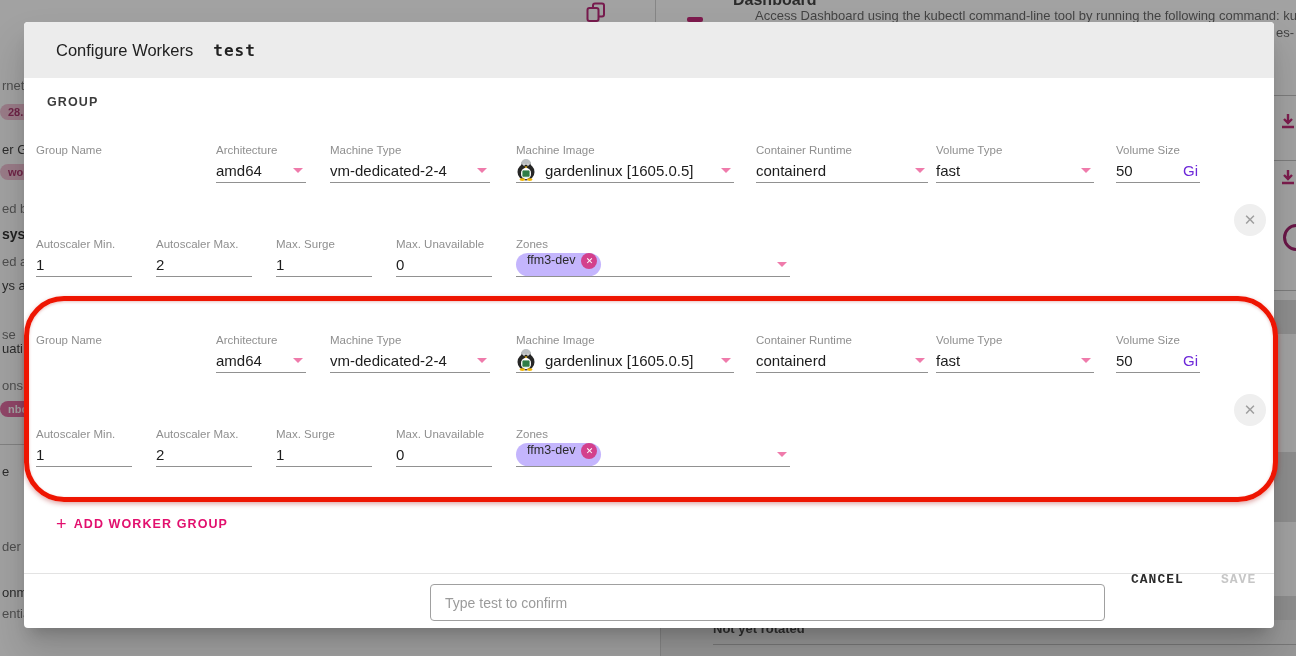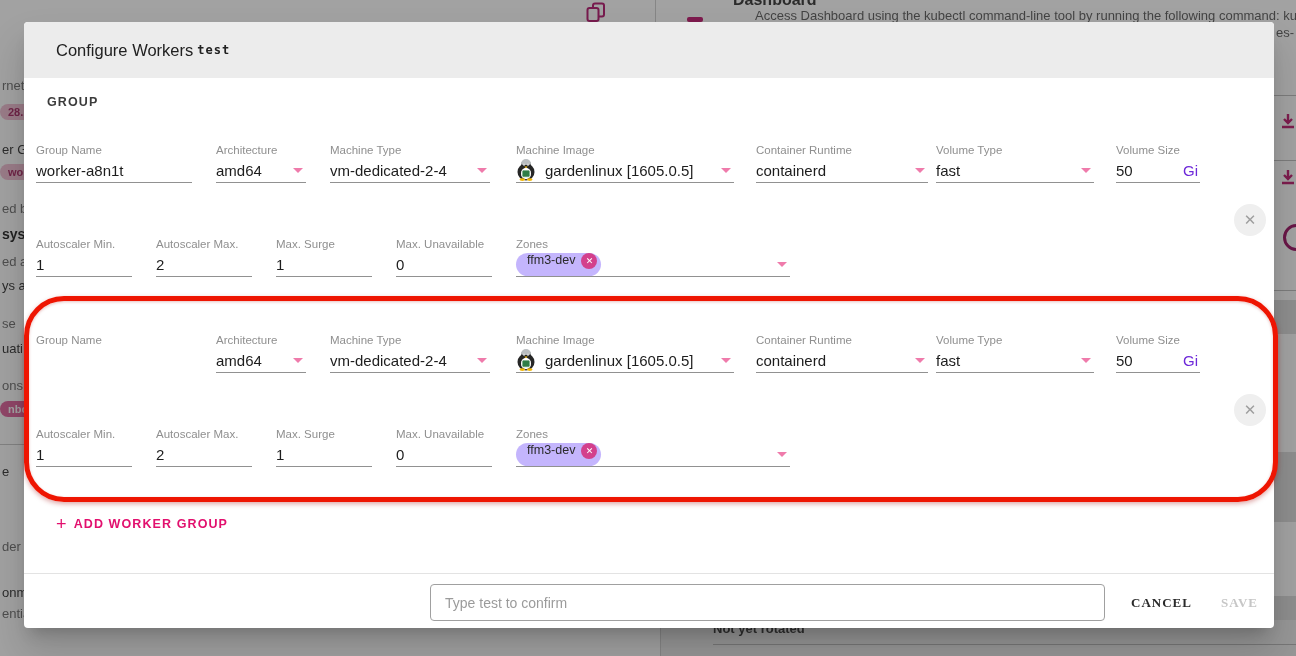--- a/index.html
+++ b/index.html
@@ -35,21 +35,21 @@
   .scrim{position:absolute;inset:0;background:rgba(33,33,33,0.42);z-index:2;}
 
   
   .modal{position:absolute;left:24px;top:22px;width:1250px;height:606px;background:#fff;
          border-radius:4px;box-shadow:0 11px 15px -7px rgba(0,0,0,.2),0 24px 38px 3px rgba(0,0,0,.14);
          z-index:3;}
   .m-header{position:absolute;left:0;top:0;width:100%;height:56px;background:#ececec;
             border-radius:4px 4px 0 0;display:flex;align-items:center;padding-left:32px;}
   .m-title{font-size:16.5px;color:#212121;}
   .m-cluster{font-family:"DejaVu Sans Mono","Liberation Mono",monospace;font-weight:bold;
-             font-size:12px;color:#212121;margin-left:4px;letter-spacing:1px;}
+             font-size:16px;color:#212121;margin-left:20px;letter-spacing:1px;}
   .m-tabs{position:absolute;left:10px;top:56px;height:48px;display:flex;}
   .m-tab{position:relative;height:48px;display:flex;align-items:center;padding:0 13px;margin-right:14px;
          font-size:12.5px;font-weight:bold;letter-spacing:1.1px;color:#3c3c3c;cursor:pointer;}
   .m-tab.active{color:#e2106e;}
   .m-tab.active::after{content:"";position:absolute;left:0;right:0;bottom:0;height:3px;background:#e2106e;}
 
   
   .wgroup{position:absolute;left:0;width:100%;height:190px;padding-left:13px;}
   .field{position:absolute;}
   .f-label{font-size:11.5px;color:#8f8f8f;height:16px;line-height:16px;white-space:nowrap;}
@@ -69,21 +69,21 @@
              border-radius:50%;background:#efefef;color:#9e9e9e;font-size:15px;line-height:32px;
              text-align:center;cursor:pointer;padding:0;}
   .add-group{position:absolute;left:32px;top:494px;display:flex;align-items:center;border:none;
              background:none;color:#e2106e;font-family:inherit;font-size:12.5px;font-weight:bold;
              letter-spacing:1.1px;cursor:pointer;padding:0;}
   .add-plus{font-size:18px;font-weight:normal;margin-right:6px;line-height:16px;}
   .m-divider{position:absolute;left:0;top:551px;width:100%;border-top:1px solid #e3e3e3;}
   .confirm-input{position:absolute;left:406px;top:562px;width:675px;height:37px;border:1px solid #a0a0a0;
             border-radius:4px;padding:0 14px;font-size:14px;color:#212121;font-family:inherit;outline:none;}
   .confirm-input::placeholder{color:#9b9b9b;}
-  .btn{position:absolute;top:568px;height:26px;border:none;background:none;font-family:Liberation Serif, serif;
+  .btn{position:absolute;top:544px;height:26px;border:none;background:none;font-family:Liberation Mono, monospace;
        font-size:13px;font-weight:bold;letter-spacing:1px;cursor:pointer;padding:0 4px;}
   .btn-cancel{left:1103px;color:#2b2b2b;}
   .btn-save{left:1193px;color:#c6c6c6;}
 
   
   .annotation{position:absolute;left:24px;top:296px;width:1254px;height:206px;
               border:5px solid #ee1502;border-radius:40px;z-index:5;
               box-shadow:0 2px 5px rgba(160,0,0,.35), inset 0 1px 3px rgba(160,0,0,.25);}
 </style>
 </head>
@@ -104,21 +104,21 @@
     <div class="bg-line2">es-</div>
 
     <div class="bg-frag bg-grey" style="top:78px">rnete</div>
     <div class="bg-frag bg-chip" style="top:104px">28.15</div>
     <div class="bg-frag bg-dark" style="top:142px">er Gr</div>
     <div class="bg-frag bg-chip" style="top:164px">wor</div>
     <div class="bg-frag bg-grey" style="top:201px">ed b</div>
     <div class="bg-frag bg-dark-b" style="top:226px">syst</div>
     <div class="bg-frag bg-grey" style="top:254px">ed a</div>
     <div class="bg-frag bg-dark" style="top:278px">ys ag</div>
-    <div class="bg-frag bg-grey" style="top:316px">se</div>
+    <div class="bg-frag bg-grey" style="top:327px">se</div>
     <div class="bg-frag bg-dark" style="top:341px">uati</div>
     <div class="bg-frag bg-grey" style="top:378px">ons (</div>
     <div class="bg-frag bg-chip-solid" style="top:401px">nboa</div>
     <div class="bg-divider-l" style="top:444px"></div>
     <div class="bg-frag bg-dark" style="top:464px">e</div>
     <div class="bg-frag bg-grey" style="top:539px">der /</div>
     <div class="bg-frag bg-dark" style="top:585px">onm</div>
     <div class="bg-frag bg-grey" style="top:606px">entia</div>
 
     <div class="bg-divider-r" style="top:95px"></div>
@@ -150,23 +150,20 @@
       <span class="m-cluster">test</span>
     </div>
 
     <div class="m-tabs">
       <div class="m-tab">GROUP</div>
     </div>
 
     <div class="wgroup" style="top:112px">
       <div class="field row1" style="left:12px;width:156px">
         <div class="f-label">Group Name</div>
-        <div class="f-value">
-          <span>worker-a8n1t</span>
-        </div>
       </div>
       <div class="field row1" style="left:192px;width:90px">
         <div class="f-label">Architecture</div>
         <div class="f-value">
           <span>amd64</span>
           <span class="dd-arrow"></span>
         </div>
       </div>
       <div class="field row1" style="left:306px;width:160px">
         <div class="f-label">Machine Type</div>

